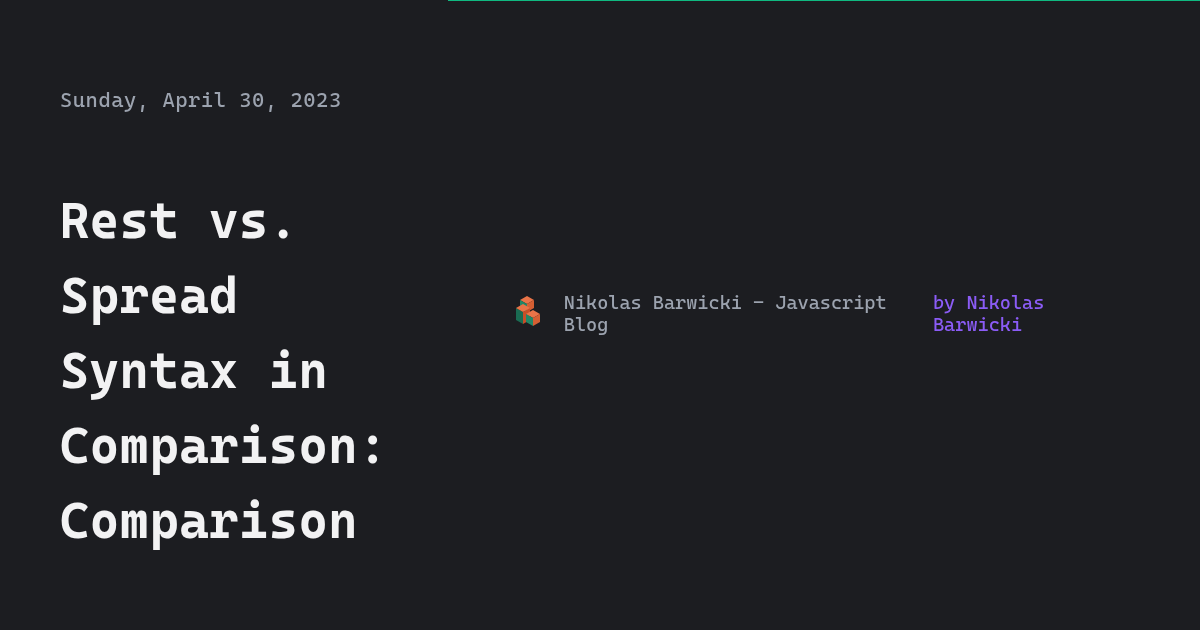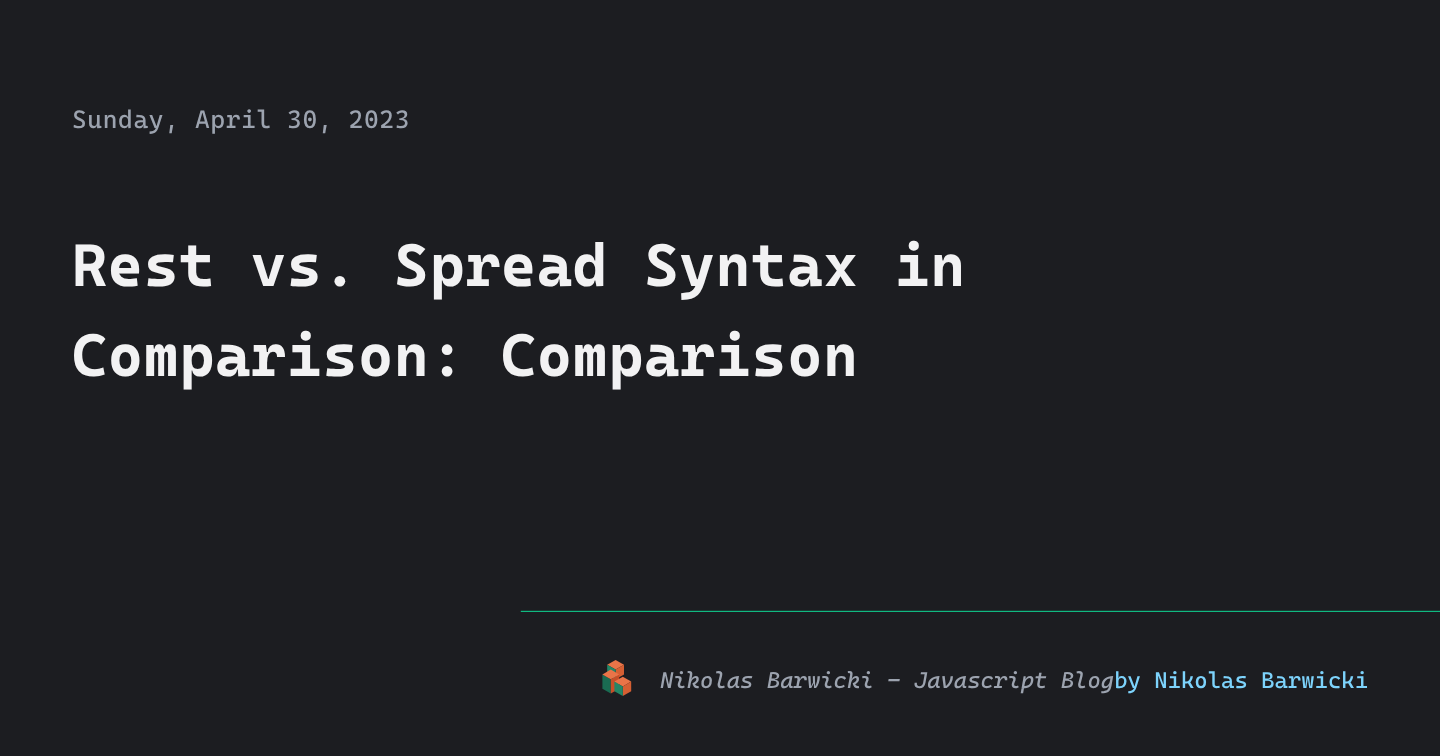--- a/index.html
+++ b/index.html
@@ -14,22 +14,21 @@
       background-color: #1c1d21;
       font-family: ui-monospace, 'SF Mono', 'Monaco', 'Cascadia Code', 'Roboto Mono', Consolas, 'Courier New', monospace;
       overflow: hidden;
       position: relative;
     }
     
     .container {
       width: 100%;
       height: 100%;
       display: flex;
-      flex-direction: column;
-      align-items: flex-end;
+      flex-direction: row;
     }
     
     .content {
       flex: 1;
       padding: 88px 60px 0 60px;
     }
     
     .date {
       color: #9ca3af;
       font-size: 21px;
@@ -63,25 +62,24 @@
     .logo {
       width: 38px;
       height: 38px;
       position: relative;
     }
     
     .site-name {
       color: #9ca3af;
       font-size: 19px;
       font-weight: 500;
-      font-style: italic;
     }
     
     .author {
-      color: #7dd3fc;
+      color: #8b5cf6;
       font-size: 19px;
       font-weight: 400;
     }
   </style>
 </head>
 <body>
 
 <div class="container">
   <div class="content">
     <div class="date">Sunday, April 30, 2023</div>

